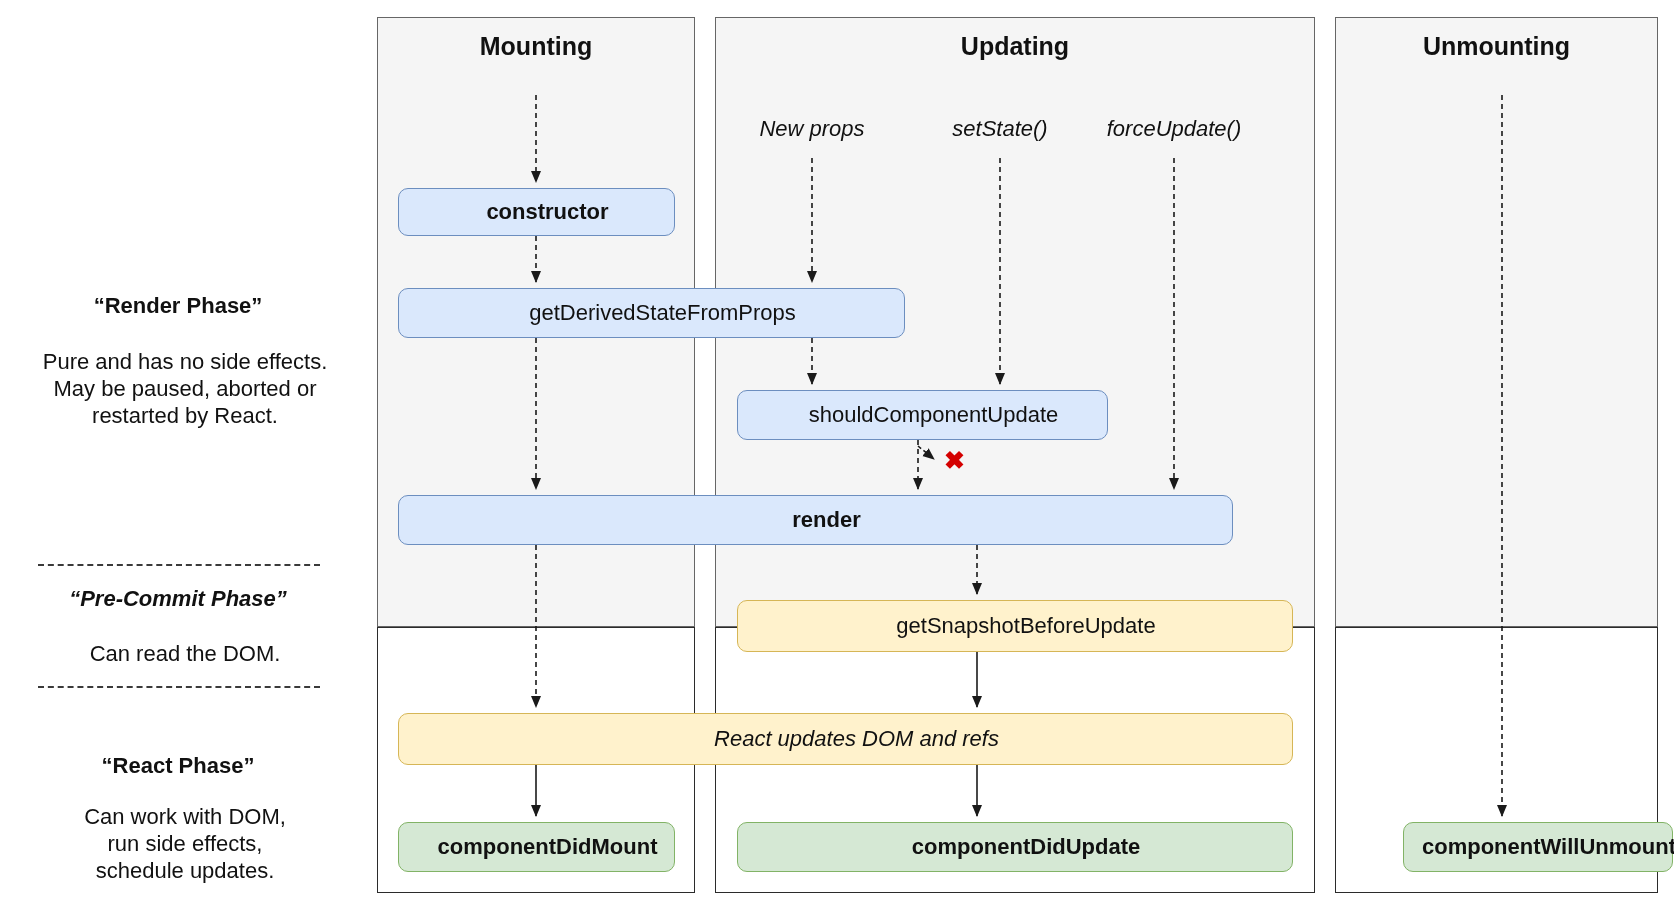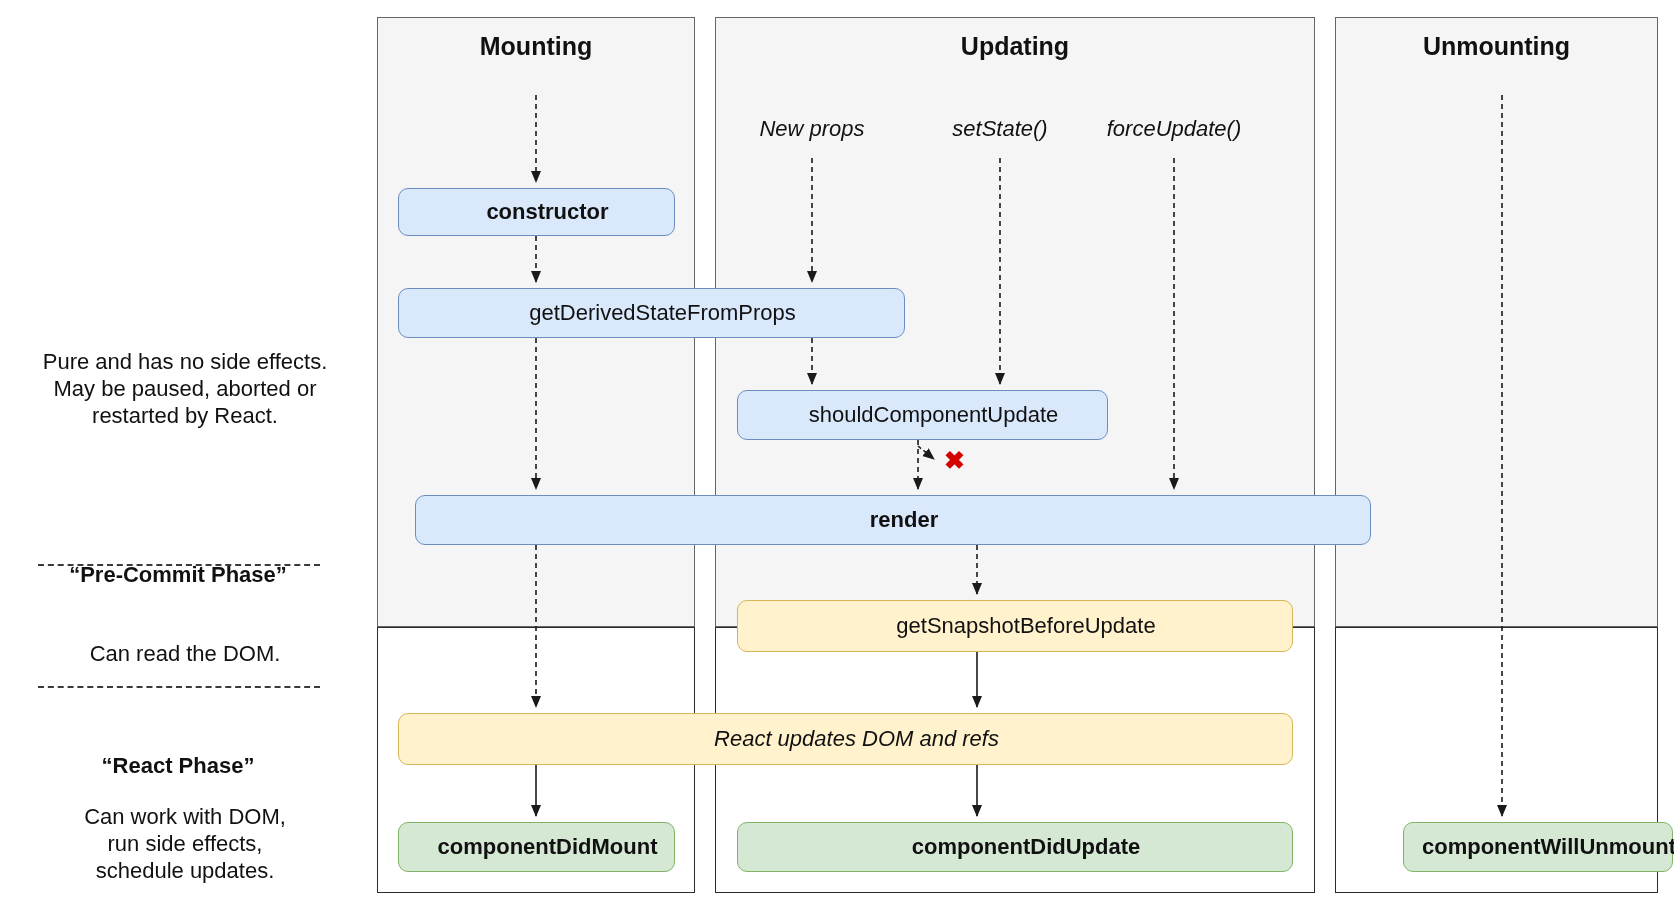--- a/index.html
+++ b/index.html
@@ -74,34 +74,35 @@
     <line x1="977" y1="765" x2="977" y2="816" stroke="#1a1a1a" stroke-width="1.6" marker-end="url(#ah)"></line>
 
     <line x1="1502" y1="95" x2="1502" y2="816" stroke="#1a1a1a" stroke-width="1.6" stroke-dasharray="5,4" marker-end="url(#ah)"></line>
   </svg>
 
   <div class="reject-x" style="left:944px;top:448px;">✖</div>
 
   <div class="node blue bold" style="left:398px;top:188px;width:277px;height:48px;">constructor</div>
   <div class="node blue" style="left:398px;top:288px;width:507px;height:50px;">getDerivedStateFromProps</div>
   <div class="node blue" style="left:737px;top:390px;width:371px;height:50px;">shouldComponentUpdate</div>
-  <div class="node blue bold" style="left:415px;top:495px;width:956px;height:50px;">render</div>
+  <div class="node blue bold" style="left:398px;top:495px;width:835px;height:50px;">render</div>
   <div class="node yellow" style="left:737px;top:600px;width:556px;height:52px;">getSnapshotBeforeUpdate</div>
   <div class="node yellow italic" style="left:398px;top:713px;width:895px;height:52px;">React updates DOM and refs</div>
   <div class="node green bold" style="left:398px;top:822px;width:277px;height:50px;">componentDidMount</div>
   <div class="node green bold" style="left:737px;top:822px;width:556px;height:50px;">componentDidUpdate</div>
   <div class="node green bold" style="left:1367px;top:822px;width:270px;height:50px;margin-left:36px;">componentWillUnmount</div>
 
+  <div class="phase-title" style="top:293px;">“Render Phase”</div>
   <div class="phase-desc" style="top:348px;">Pure and has no side effects.
 May be paused, aborted or
 restarted by React.</div>
 
   <div class="divider" style="top:564px;"></div>
 
-  <div class="phase-title" style="top:562px;">“Pre-Commit Phase”</div>
+  <div class="phase-title" style="top:586px;font-style:italic;">“Pre-Commit Phase”</div>
   <div class="phase-desc" style="top:640px;">Can read the DOM.</div>
 
   <div class="divider" style="top:686px;"></div>
 
   <div class="phase-title" style="top:753px;">“React Phase”</div>
   <div class="phase-desc" style="top:803px;">Can work with DOM,
 run side effects,
 schedule updates.</div>
 
 </div>

